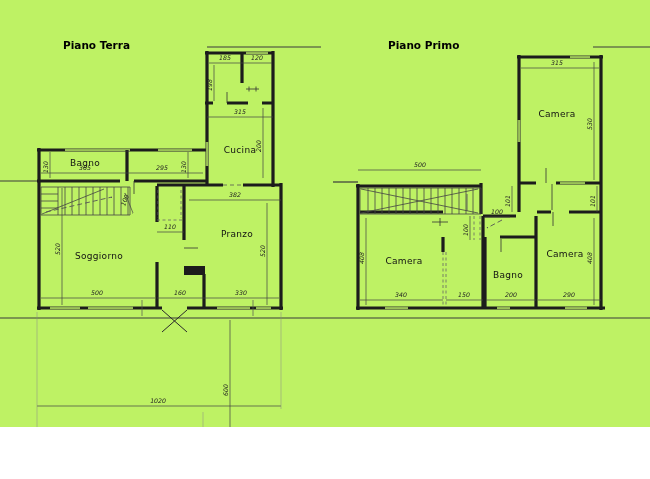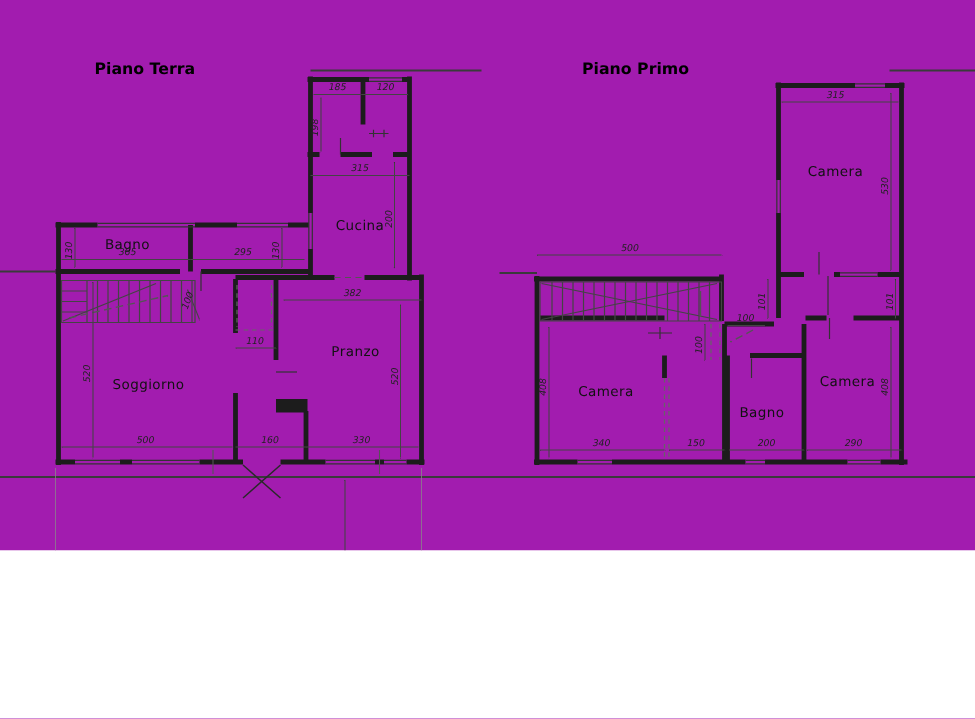--- a/index.html
+++ b/index.html
@@ -1,16 +1,16 @@
 <!DOCTYPE html>
 <html><head>
 <meta charset="utf-8">
 <style>
   html,body{margin:0;padding:0;background:#ffffff;}
-  .page{width:650px;height:367px;background:#a21caf;position:relative;overflow:hidden;text-align:right;}
+  .page{width:650px;height:427px;background:#bef264;position:relative;overflow:hidden;text-align:right;}
   svg{display:block;}
   .wall{stroke:#1c1c1c;stroke-width:3.2;fill:none;stroke-linecap:butt;}
   .thin{stroke:#2a2a2a;stroke-width:1;fill:none;}
   .ref{stroke:#3a3a3a;stroke-width:1.2;fill:none;}
   .xthin{stroke:#555;stroke-width:.7;fill:none;}
   .win{stroke:#333;stroke-width:.8;fill:none;}
   .stair{stroke:#444;stroke-width:.8;fill:none;}
   .dash{stroke:#555;stroke-width:.8;stroke-dasharray:4 3;fill:none;}
   .ddash{stroke:#666;stroke-width:.8;stroke-dasharray:3 2.5;fill:none;}
   .dim{stroke:#444;stroke-width:.7;fill:none;marker-start:url(#mtick);marker-end:url(#mtick);}

